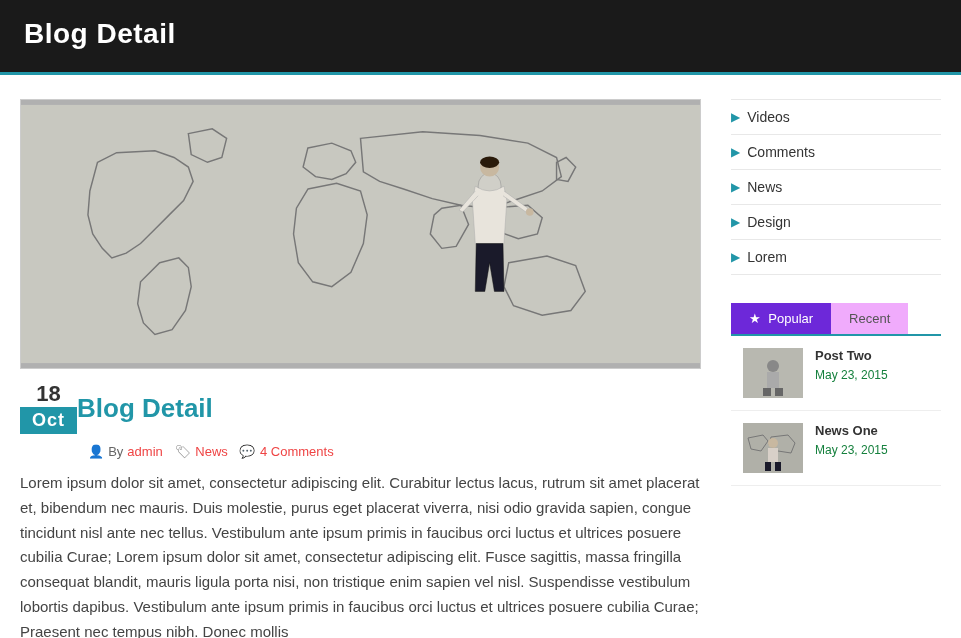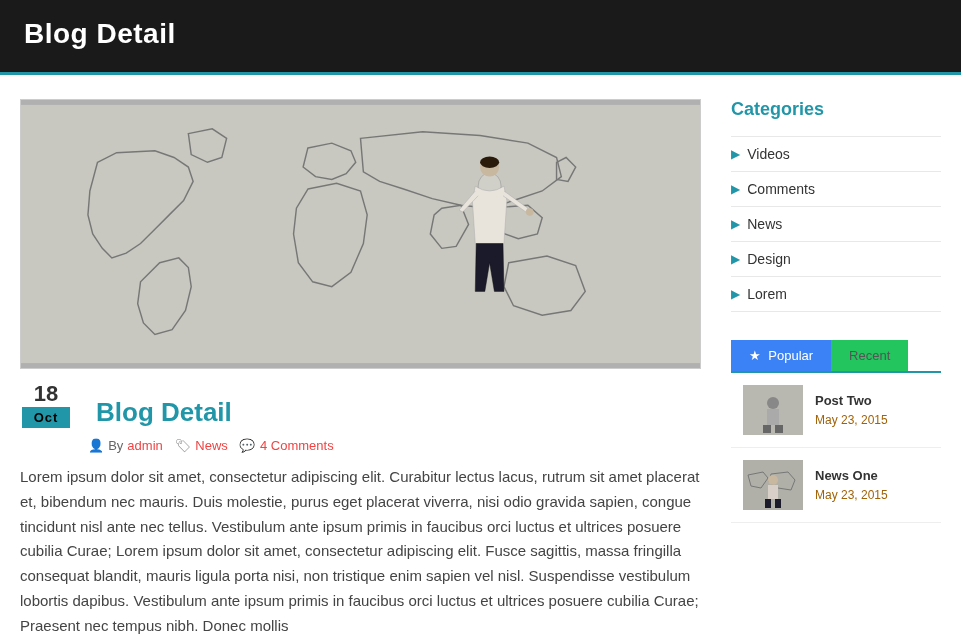--- a/index.html
+++ b/index.html
@@ -44,41 +44,41 @@
 
     
     .hero-image svg {
       width: 100%;
       height: 100%;
     }
 
     
     .post-meta-row {
       display: flex;
-      align-items: flex-end;
-      gap: 24px;
+      align-items: center;
+      gap: 0;
       margin-top: 14px;
       margin-bottom: 10px;
     }
     .date-block {
       display: flex;
       flex-direction: column;
       align-items: center;
       min-width: 52px;
     }
     .date-day {
       font-size: 22px;
       font-weight: bold;
       color: #333;
       line-height: 1;
     }
     .date-month {
       background: #2196a8;
-      color: #000000;
-      font-size: 13px;
+      color: #ffffff;
+      font-size: 18px;
       font-weight: bold;
       padding: 3px 12px;
       margin-top: 2px;
       letter-spacing: 1px;
     }
 
     .post-title {
       color: #2196a8;
       font-size: 26px;
       font-weight: bold;
@@ -154,38 +154,37 @@
     
     .tabs-container {
       border-bottom: 2px solid #2196a8;
       display: flex;
       margin-bottom: 0;
     }
     .tab {
       padding: 8px 18px;
       font-size: 13px;
       cursor: pointer;
-      background: #22c55e;
+      background: #f0abfc;
       color: #555;
       border: none;
       outline: none;
     }
     .tab.active {
-      background: #3b82f6;
+      background: #6d28d9;
       color: #fff;
     }
     .tab-star { margin-right: 4px; }
 
     
     .popular-post {
       display: flex;
       gap: 12px;
       padding: 12px 12px;
       border-bottom: 1px solid #eee;
-      align-items: center;
     }
     .popular-post-thumb {
       width: 60px;
       height: 50px;
       background: #b0b0b0;
       flex-shrink: 0;
       overflow: hidden;
     }
     .popular-post-thumb svg {
       width: 100%;
@@ -193,21 +192,21 @@
     }
     .popular-post-info .post-link {
       color: #333;
       font-size: 13px;
       font-weight: bold;
       text-decoration: none;
       display: block;
       margin-bottom: 3px;
     }
     .popular-post-info .post-date {
-      color: #a16207;
+      color: #15803d;
       font-size: 12px;
     }
   </style>
 </head>
 <body>
 
 <div class="header">
   <h1>Blog Detail</h1>
 </div>
 
@@ -283,21 +282,20 @@
         <a>4 Comments</a>
       </span>
     </div>
 
     <p class="post-body">Lorem ipsum dolor sit amet, consectetur adipiscing elit. Curabitur lectus lacus, rutrum sit amet placerat et, bibendum nec mauris. Duis molestie, purus eget placerat viverra, nisi odio gravida sapien, congue tincidunt nisl ante nec tellus. Vestibulum ante ipsum primis in faucibus orci luctus et ultrices posuere cubilia Curae; Lorem ipsum dolor sit amet, consectetur adipiscing elit. Fusce sagittis, massa fringilla consequat blandit, mauris ligula porta nisi, non tristique enim sapien vel nisl. Suspendisse vestibulum lobortis dapibus. Vestibulum ante ipsum primis in faucibus orci luctus et ultrices posuere cubilia Curae; Praesent nec tempus nibh. Donec mollis</p>
 
   </div>
 
   <div class="sidebar">
 
-    <h3 class="sidebar-section-title">Categories</h3>
 
     <ul class="category-list">
       <li>
         <span class="cat-arrow">▶</span>
         <a>Videos</a>
       </li>
       <li>
         <span class="cat-arrow">▶</span>
         <a>Comments</a>
       </li>

